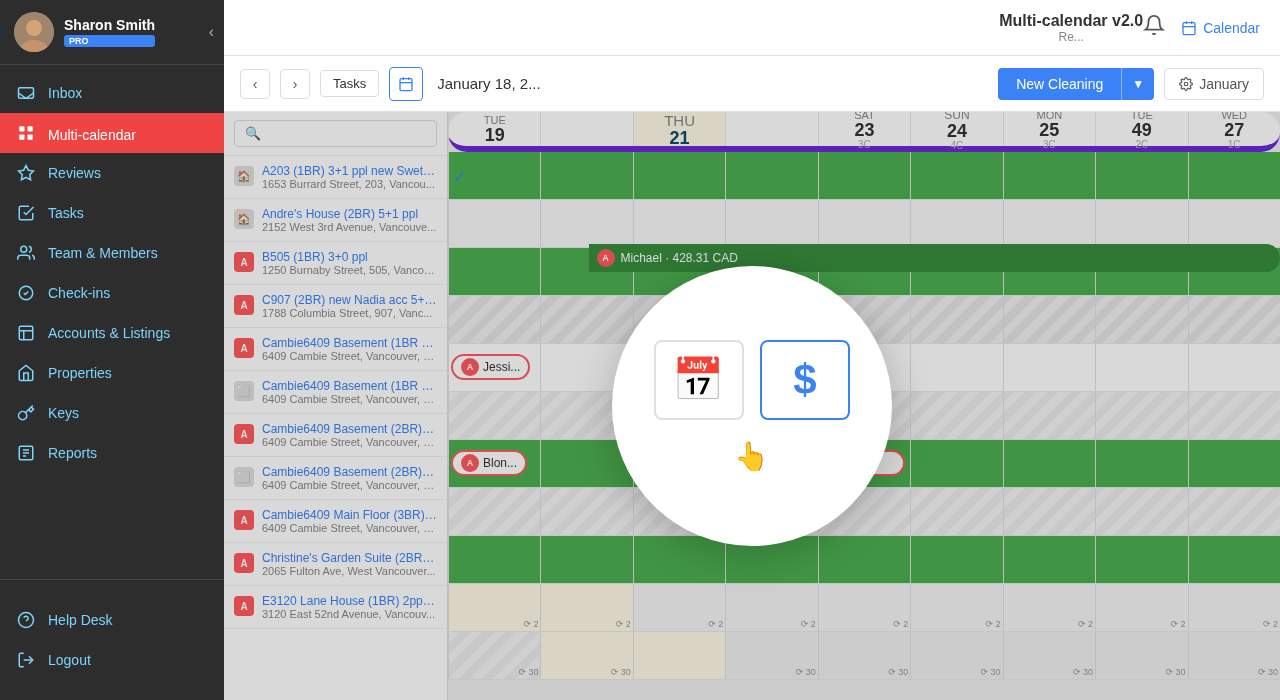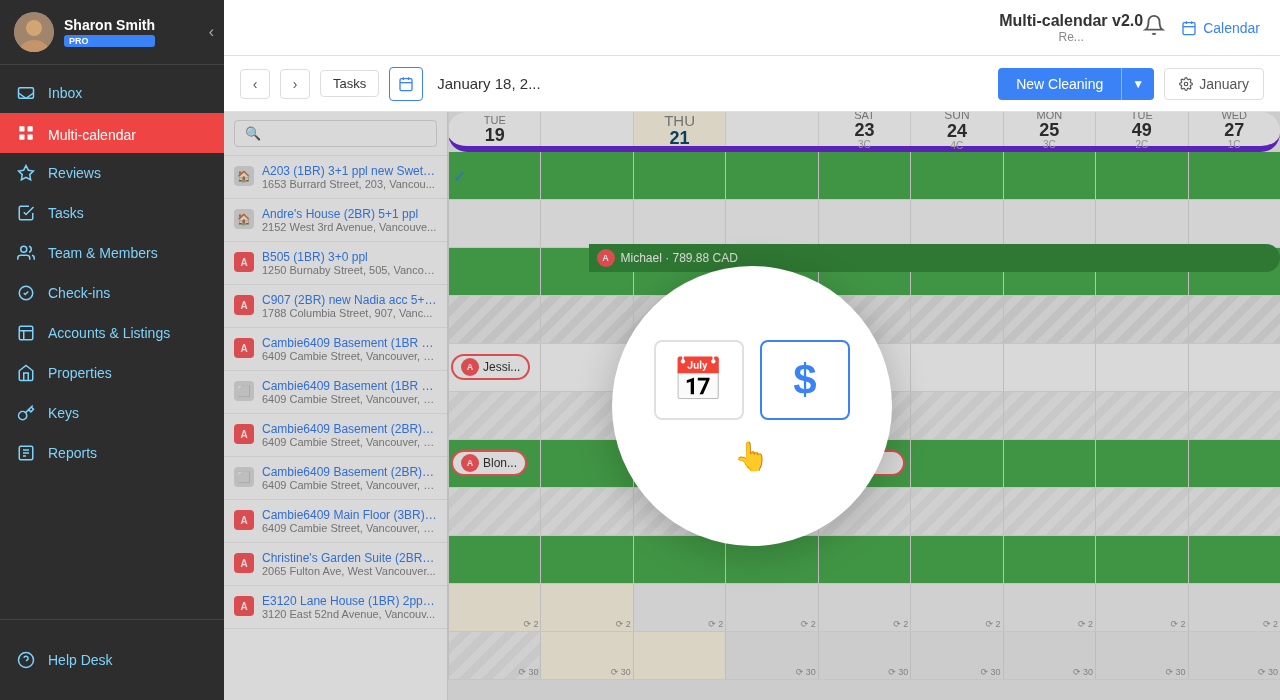--- a/index.html
+++ b/index.html
@@ -214,20 +214,30 @@
   <div class="sidebar-bottom">
     <div class="nav-item">
       <span class="nav-icon">
         <svg width="18" height="18" viewBox="0 0 24 24" fill="none" stroke="currentColor" stroke-width="2">
             <circle cx="12" cy="12" r="10"></circle>
             <path d="M9.09 9a3 3 0 015.83 1c0 2-3 3-3 3"></path>
             <line x1="12" y1="17" x2="12.01" y2="17"></line>
           </svg>
       </span>
       <span>Help Desk</span>
+    </div>
+    <div class="nav-item">
+      <span class="nav-icon">
+        <svg width="18" height="18" viewBox="0 0 24 24" fill="none" stroke="currentColor" stroke-width="2">
+            <path d="M9 21H5a2 2 0 01-2-2V5a2 2 0 012-2h4"></path>
+            <polyline points="16 17 21 12 16 7"></polyline>
+            <line x1="21" y1="12" x2="9" y2="12"></line>
+          </svg>
+      </span>
+      <span>Logout</span>
     </div>
   </div>
 </div>
 
 <div class="main">
 
   <div class="topbar">
     <div style="display:flex;flex-direction:column;align-items:center;">
       <span style="font-size:16px;font-weight:600;color:#333;">Multi-calendar v2.0</span>
       <span style="font-size:12px;color:#888;">Re...</span>
@@ -449,21 +459,21 @@
           <div class="cal-day-cell"></div>
           <div class="cal-day-cell"></div>
           <div class="cal-day-cell"></div>
           <div class="cal-day-cell"></div>
           <div class="cal-day-cell"></div>
           <div class="cal-day-cell"></div>
           <div class="cal-day-cell"></div>
           <div class="cal-day-cell">
             <div class="booking-bar" style="background:#388e3c;position:absolute;left:-600px;right:0;top:10px;height:28px;display:flex;align-items:center;padding:0 8px;border-radius:0 14px 14px 0;">
               <span class="booking-airbnb-icon">A</span>
-              <span>Michael · 789.88 CAD</span>
+              <span>Michael · 428.31 CAD</span>
             </div>
           </div>
         </div>
 
         <div class="cal-row" style="background:repeating-linear-gradient(135deg,#f0f0f0 0,#f0f0f0 8px,#e4e4e4 8px,#e4e4e4 16px);">
           <div class="cal-day-cell"></div>
           <div class="cal-day-cell"></div>
           <div class="cal-day-cell"></div>
           <div class="cal-day-cell"></div>
           <div class="cal-day-cell"></div>

